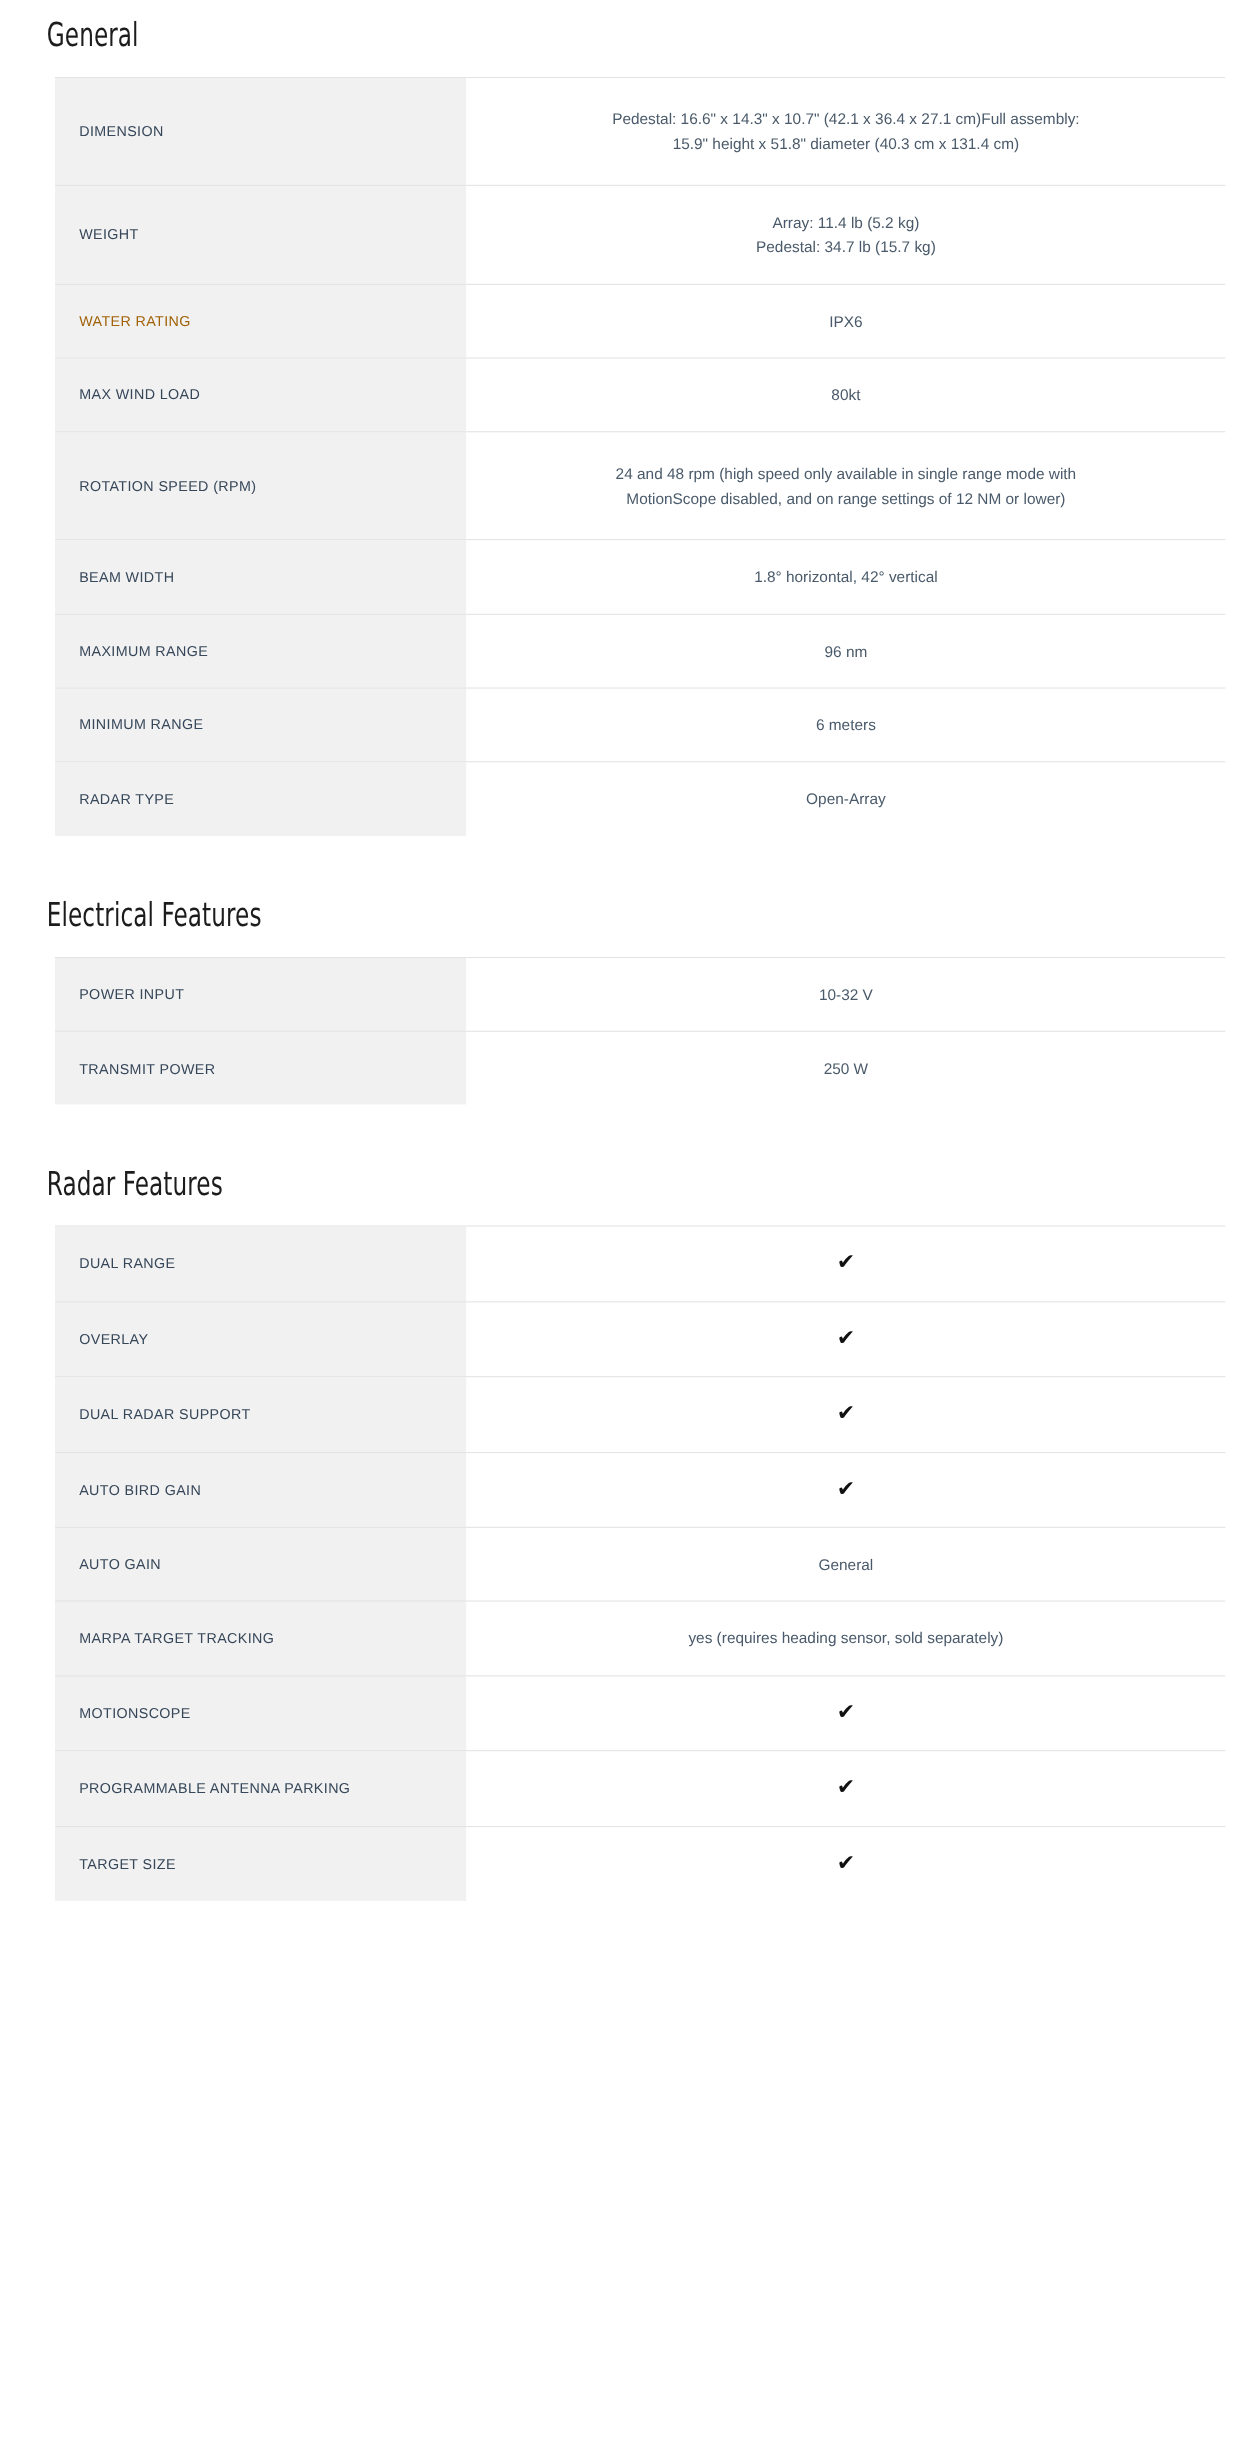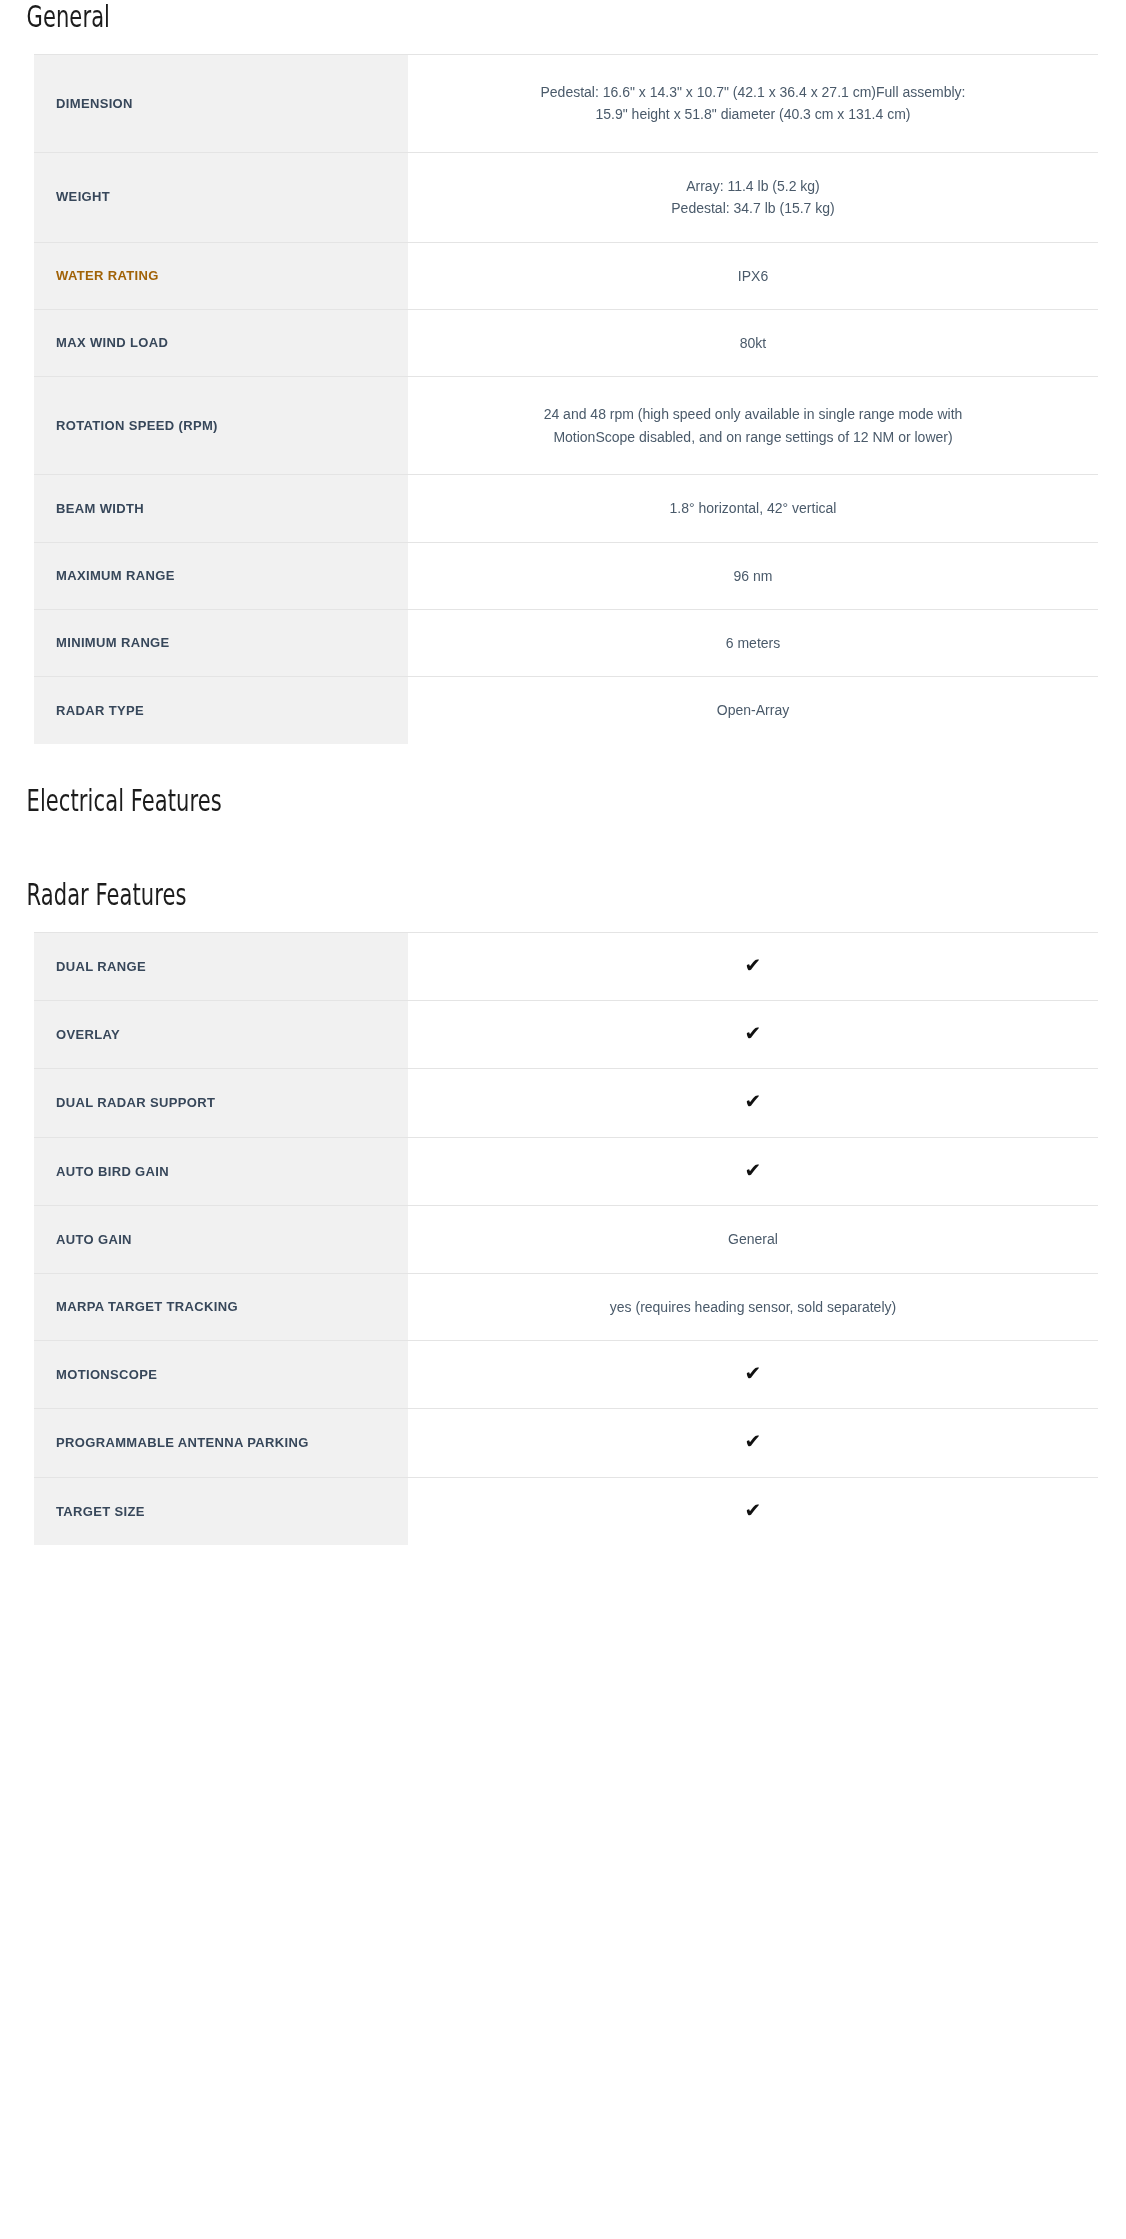--- a/index.html
+++ b/index.html
@@ -16,21 +16,21 @@
     -webkit-font-smoothing: antialiased;
   }
 
   .page {
     width: 1126px;
     padding: 0 0 40px 0;
   }
 
   
   .section {
-    margin: 0;
+    margin: 16px;
   }
   .section-heading {
     font-family: "Liberation Sans Narrow", "DejaVu Sans Condensed", "Liberation Sans", sans-serif;
     font-stretch: condensed;
     font-size: 30px;
     font-weight: 400;
     color: #1c1c1c;
     letter-spacing: 0.1px;
     margin: 0;
     padding: 0 0 0 34px;
@@ -57,21 +57,21 @@
   .spec-table td {
     padding: 0;
     vertical-align: middle;
   }
 
   td.spec-label {
     width: 374px;
     background: #f1f1f1;
     padding: 22px 18px 22px 22px;
     font-size: 13px;
-    font-weight: bold;
+    font-weight: normal;
     letter-spacing: 0.35px;
     color: #37475a;
     text-transform: uppercase;
     line-height: 1.35;
   }
   td.spec-label.link {
     color: #a16207;
   }
   td.spec-label.link .label-text {
     cursor: pointer;
@@ -177,20 +177,36 @@
             </tr>
           </tbody>
         </table>
         <div class="gap-after-table"></div>
       </div>
       <div class="section">
         <div class="section-heading-wrap">
           <h2 class="section-heading">Electrical Features</h2>
         </div>
         <div class="gap-before-table"></div>
+        <table class="spec-table">
+          <tbody>
+            <tr>
+              <td class="spec-label"><span class="label-text">POWER INPUT</span></td>
+              <td class="spec-value">
+                <span class="inner">10-32 V</span>
+              </td>
+            </tr>
+            <tr>
+              <td class="spec-label"><span class="label-text">TRANSMIT POWER</span></td>
+              <td class="spec-value">
+                <span class="inner">250 W</span>
+              </td>
+            </tr>
+          </tbody>
+        </table>
         <div class="gap-after-table"></div>
       </div>
       <div class="section">
         <div class="section-heading-wrap">
           <h2 class="section-heading">Radar Features</h2>
         </div>
         <div class="gap-before-table"></div>
         <table class="spec-table">
           <tbody>
             <tr>

